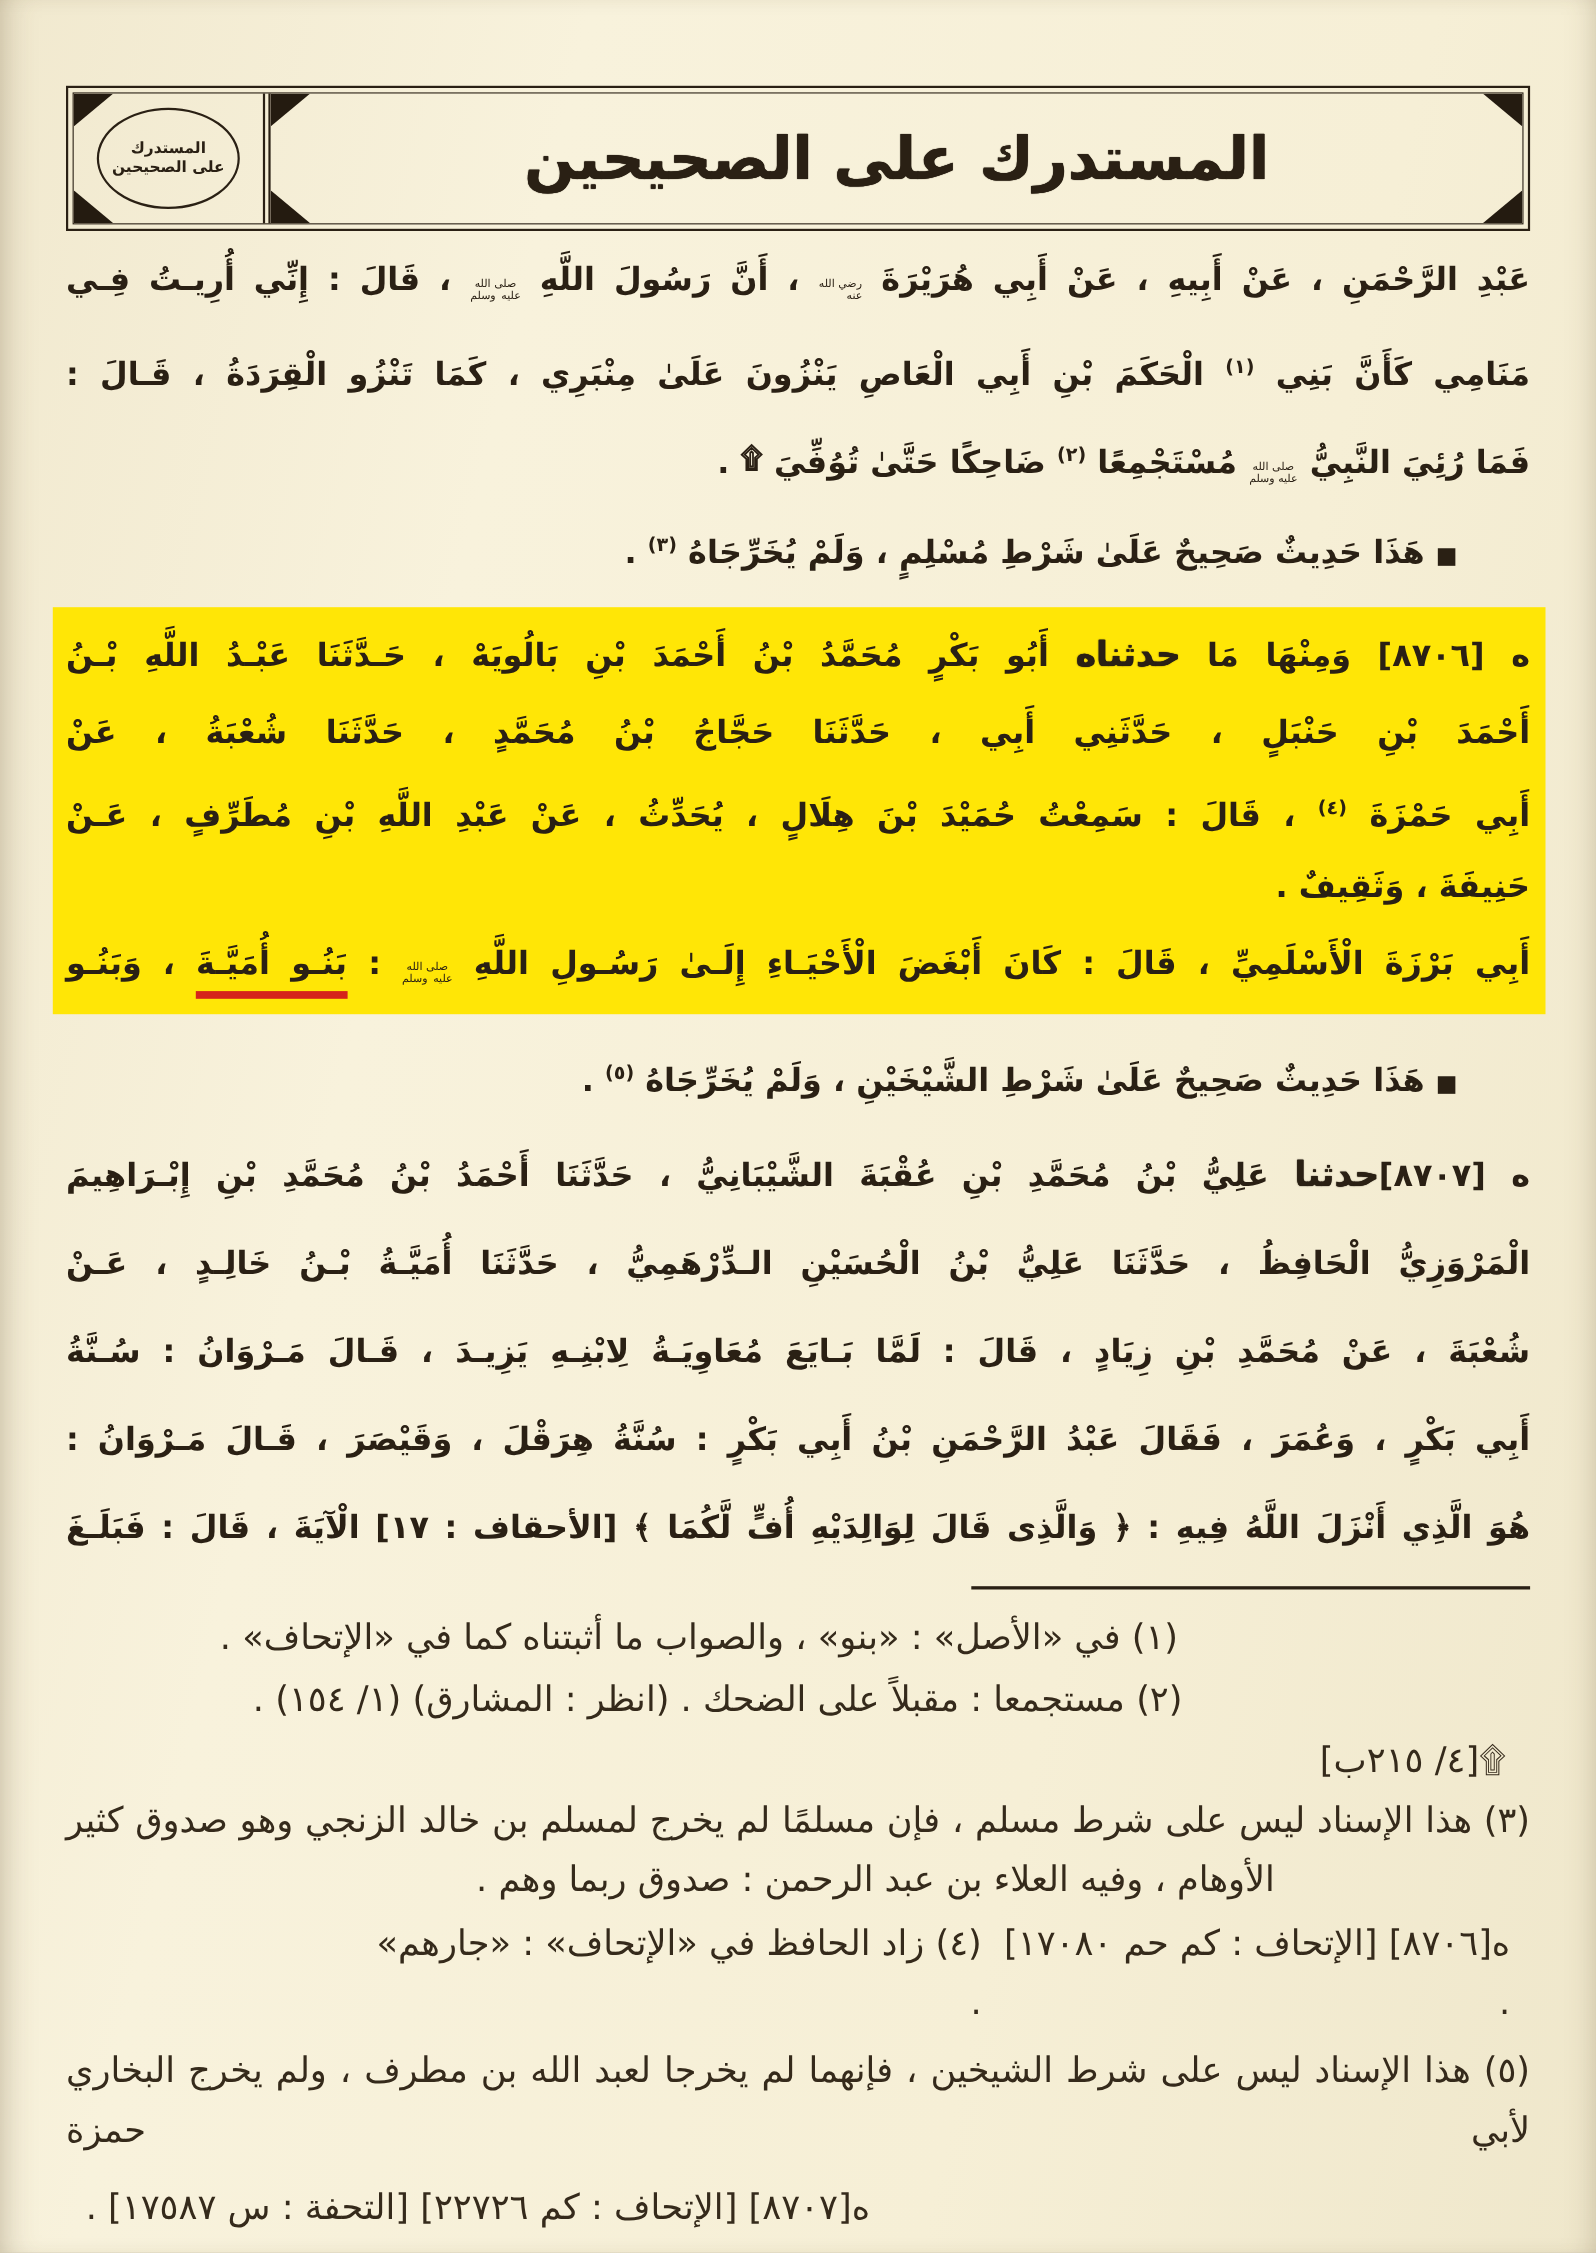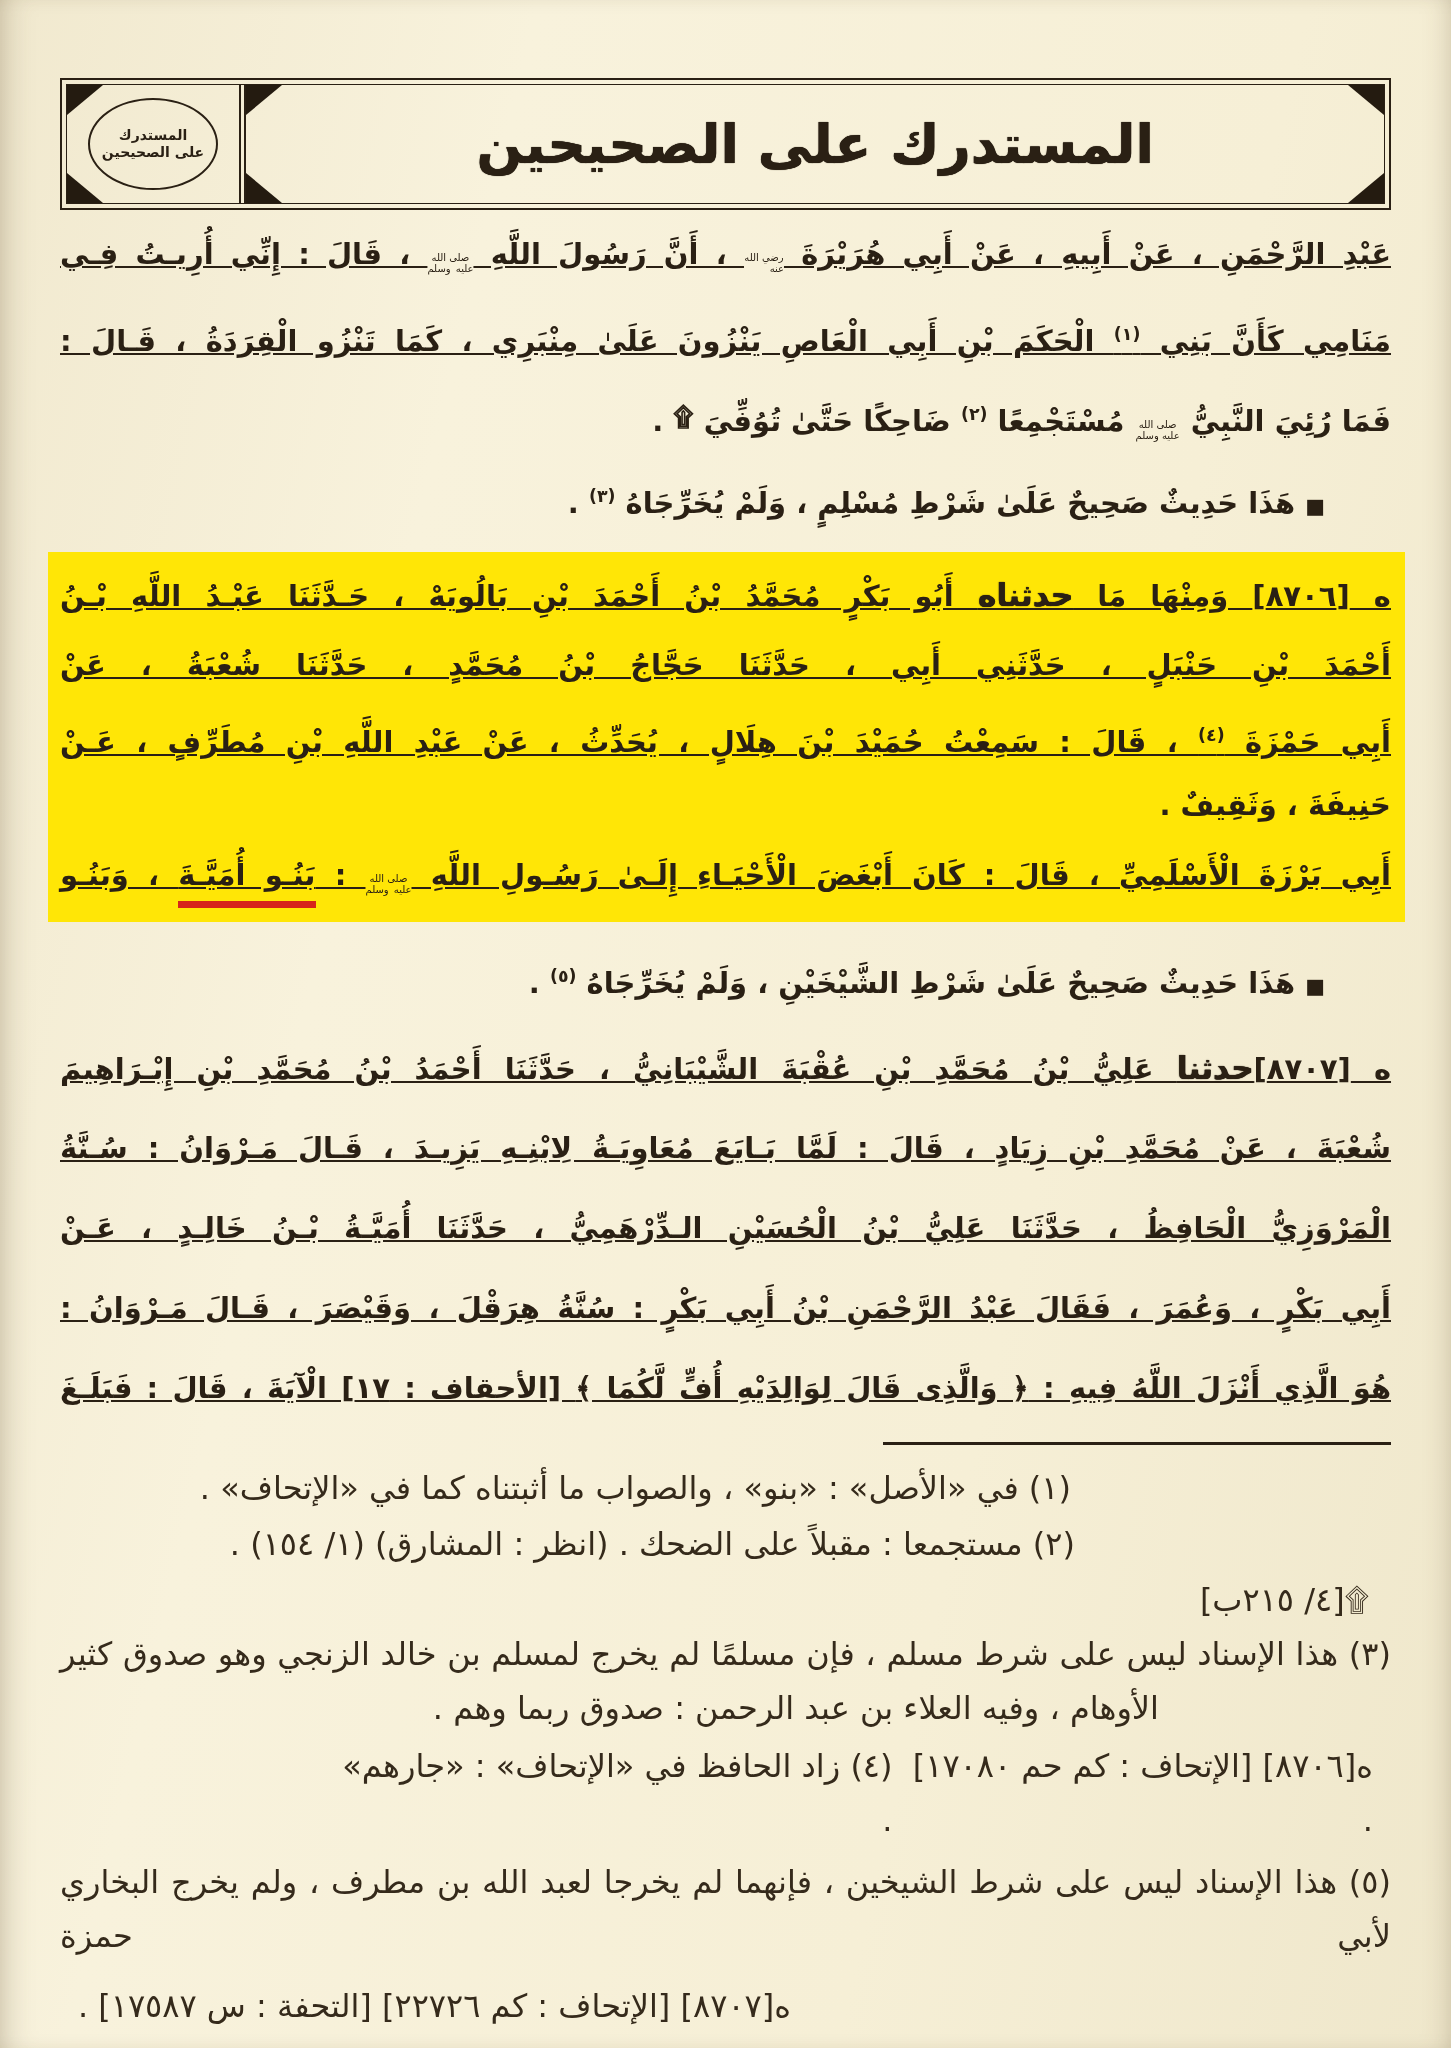--- a/index.html
+++ b/index.html
@@ -24,21 +24,21 @@
   .pagenum{font-size:46px;font-weight:bold;text-shadow:0 0 1px #2a2014;}
   .orn{position:absolute;width:36px;height:30px;background:#241b10;}
   .orn.tl{top:0;left:0;clip-path:polygon(0 0,100% 0,0 100%);}
   .orn.tr{top:0;right:0;clip-path:polygon(0 0,100% 0,100% 100%);}
   .orn.bl{bottom:0;left:0;clip-path:polygon(0 100%,100% 100%,0 0);}
   .orn.br{bottom:0;right:0;clip-path:polygon(100% 0,100% 100%,0 100%);}
 
   
   .text{margin-top:4px;font-weight:bold;font-size:29px;}
   .line{height:80px;line-height:80px;text-align:right;white-space:normal;}
-  .j{text-align:justify;text-align-last:justify;text-decoration:underline;}
+  .j{text-align:justify;text-align-last:justify;}
   .indent1{padding-right:66px;}
   .fnref{vertical-align:super;font-size:0.60em;letter-spacing:1px;}
   .sq{font-size:0.72em;}
   .lamp{font-size:0.92em;position:relative;top:-5px;}
   .rubric{font-size:1.08em;text-shadow:0 0 1.2px currentColor,.6px 0 currentColor;}
   .seal{display:inline-block;width:46px;font-size:10px;line-height:1.1;font-weight:normal;
     text-align:center;vertical-align:-8px;white-space:normal;}
   .seal.small{width:40px;}
   .hl{background:#ffe606;margin:16px -14px 0 -12px;padding:8px 14px 12px 12px;}
   .hl .line{height:70px;line-height:70px;}
@@ -121,24 +121,24 @@
       </section>
 
       <div class="line indent1" style="margin-top:14px;">
         <span class="sq">■</span><span> هَذَا حَدِيثٌ صَحِيحٌ عَلَىٰ شَرْطِ الشَّيْخَيْنِ ، وَلَمْ يُخَرِّجَاهُ </span><span class="fnref">(٥)</span><span> .</span>
       </div>
 
       <div class="line j" style="margin-top:12px;">
         <span>ه </span><span>[٨٧٠٧]</span><span class="rubric">حدثنا</span><span> عَلِيُّ بْنُ مُحَمَّدِ بْنِ عُقْبَةَ الشَّيْبَانِيُّ ، حَدَّثَنَا أَحْمَدُ بْنُ مُحَمَّدِ بْنِ إِبْـرَاهِيمَ</span>
       </div>
       <div class="line j">
-        <span>شُعْبَةَ ، عَنْ مُحَمَّدِ بْنِ زِيَادٍ ، قَالَ : لَمَّا بَـايَعَ مُعَاوِيَـةُ لِابْنِـهِ يَزِيـدَ ، قَـالَ مَـرْوَانُ : سُـنَّةُ</span>
+        <span>الْمَرْوَزِيُّ الْحَافِظُ ، حَدَّثَنَا عَلِيُّ بْنُ الْحُسَيْنِ الـدِّرْهَمِيُّ ، حَدَّثَنَا أُمَيَّـةُ بْـنُ خَالِـدٍ ، عَـنْ</span>
       </div>
       <div class="line j">
-        <span>الْمَرْوَزِيُّ الْحَافِظُ ، حَدَّثَنَا عَلِيُّ بْنُ الْحُسَيْنِ الـدِّرْهَمِيُّ ، حَدَّثَنَا أُمَيَّـةُ بْـنُ خَالِـدٍ ، عَـنْ</span>
+        <span>شُعْبَةَ ، عَنْ مُحَمَّدِ بْنِ زِيَادٍ ، قَالَ : لَمَّا بَـايَعَ مُعَاوِيَـةُ لِابْنِـهِ يَزِيـدَ ، قَـالَ مَـرْوَانُ : سُـنَّةُ</span>
       </div>
       <div class="line j">
         <span>أَبِي بَكْرٍ ، وَعُمَرَ ، فَقَالَ عَبْدُ الرَّحْمَنِ بْنُ أَبِي بَكْرٍ : سُنَّةُ هِرَقْلَ ، وَقَيْصَرَ ، قَـالَ مَـرْوَانُ :</span>
       </div>
       <div class="line j">
         <span>هُوَ الَّذِي أَنْزَلَ اللَّهُ فِيهِ : </span><span>﴿ وَالَّذِى قَالَ لِوَالِدَيْهِ أُفٍّ لَّكُمَا ﴾</span><span> [الأحقاف : ١٧] الْآيَةَ ، قَالَ : فَبَلَـغَ</span>
       </div>
     </main>
 
     <div class="fnsep"></div>

